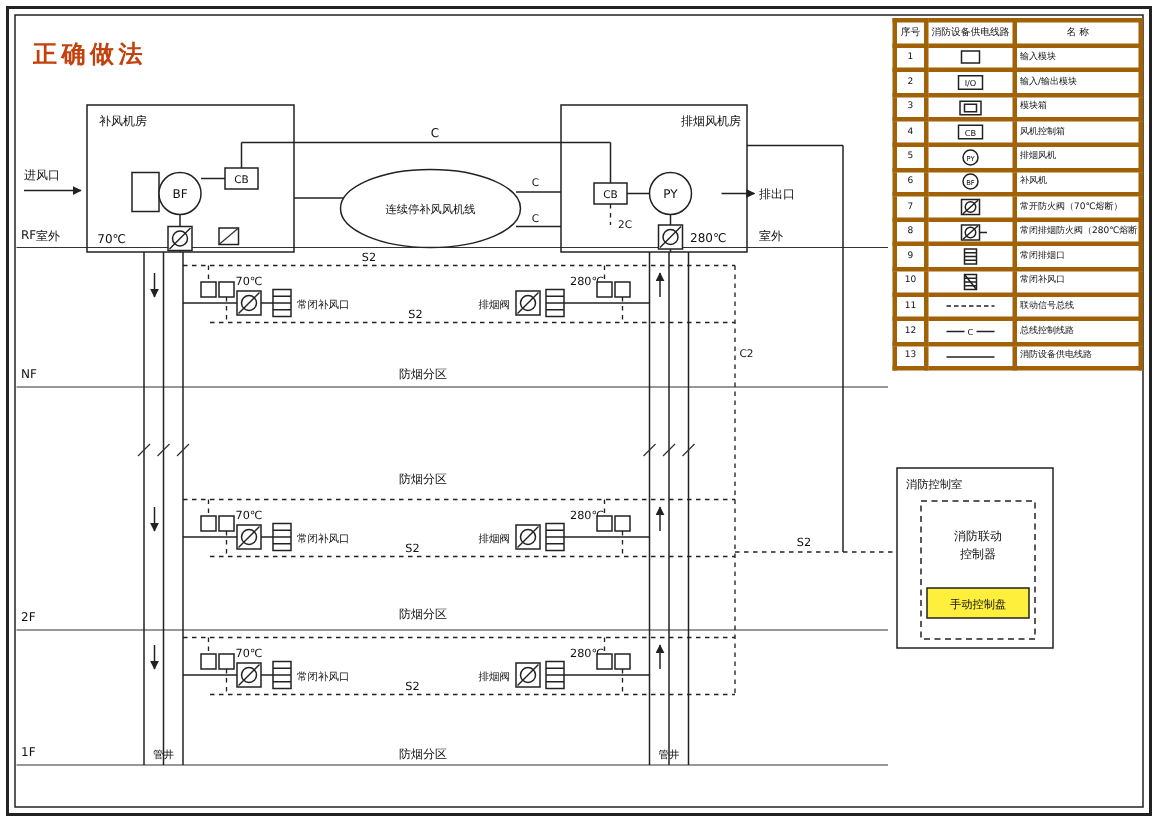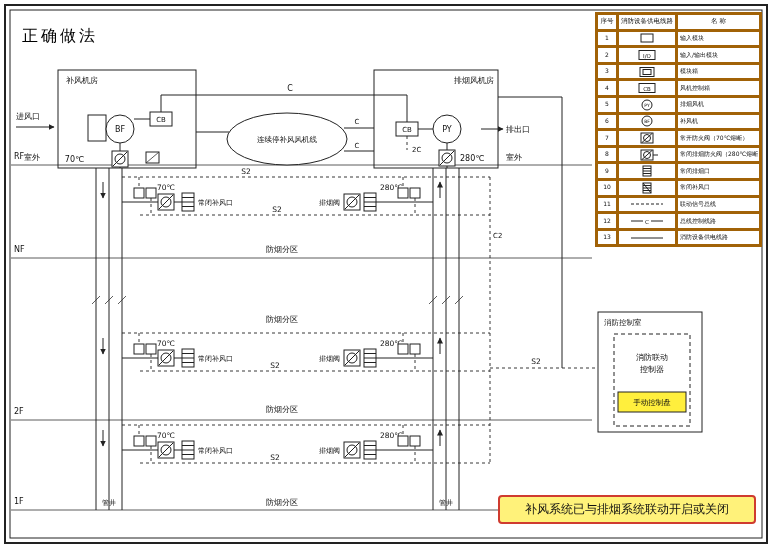--- a/index.html
+++ b/index.html
@@ -7,21 +7,21 @@
   .page svg.schematic{position:absolute;left:0;top:0;}
   .ln{stroke:#222;stroke-width:1;fill:none}
   .ln2{stroke:#222;stroke-width:2;fill:none}
   .thin{stroke:#333;stroke-width:.8;fill:none}
   .dash{stroke:#222;stroke-width:1;fill:none;stroke-dasharray:4 3}
   .sdash{stroke:#222;stroke-width:.9;fill:none;stroke-dasharray:3 3}
   .box{fill:#fff;stroke:#222;stroke-width:1}
   .hl{fill:#ffef3d;stroke:#222;stroke-width:1}
   svg text{font-family:"DejaVu Sans",sans-serif;fill:#111;}.t7{font-size:7px}.t75{font-size:7.5px}.t8{font-size:8px}
   .mid{text-anchor:middle}.end{text-anchor:end}
-  .title{position:absolute;left:22px;top:26px;font-size:16px;letter-spacing:3px;color:#000000;}
+  .title{position:absolute;left:22px;top:26px;font-size:16px;letter-spacing:3px;color:#c2410c;font-weight:bold;}
   .legend{position:absolute;left:595px;top:12px;width:167px;background:#fff;}
   .legend table{border-collapse:collapse;width:100%;table-layout:fixed;}
   .legend th,.legend td{border:3px solid #a16207;padding:0;font-weight:normal;font-size:6px;color:#111;text-align:center;height:13.6px;line-height:1.1;overflow:hidden;white-space:nowrap;}
   .legend th{font-size:6.5px;}
   .legend td.name{text-align:left;padding-left:2px;}
   .legend .c-no{width:18px;}
   .legend .c-sym{width:56px;}
   .legend svg{display:block;margin:0 auto;}
   .lsym{stroke:#222;stroke-width:1;fill:none}
   .note{position:absolute;left:498px;top:495px;width:258px;height:29px;background:#fff27a;border:2px solid #cf3b2f;border-radius:4px;display:flex;align-items:center;justify-content:center;font-size:12px;color:#111;box-sizing:border-box;}
@@ -390,17 +390,14 @@
               <svg width="40" height="12">
                 <line x1="4" y1="6" x2="36" y2="6" class="lsym"></line>
               </svg>
             </td>
       <td class="name">消防设备供电线路</td>
     </tr>
   </tbody>
       </table>
 </div>
 
-<div class="note">
-  <span>补风系统已与排烟系统联动开启或关闭</span>
+
 </div>
 
-</div>
-
 </body></html>

